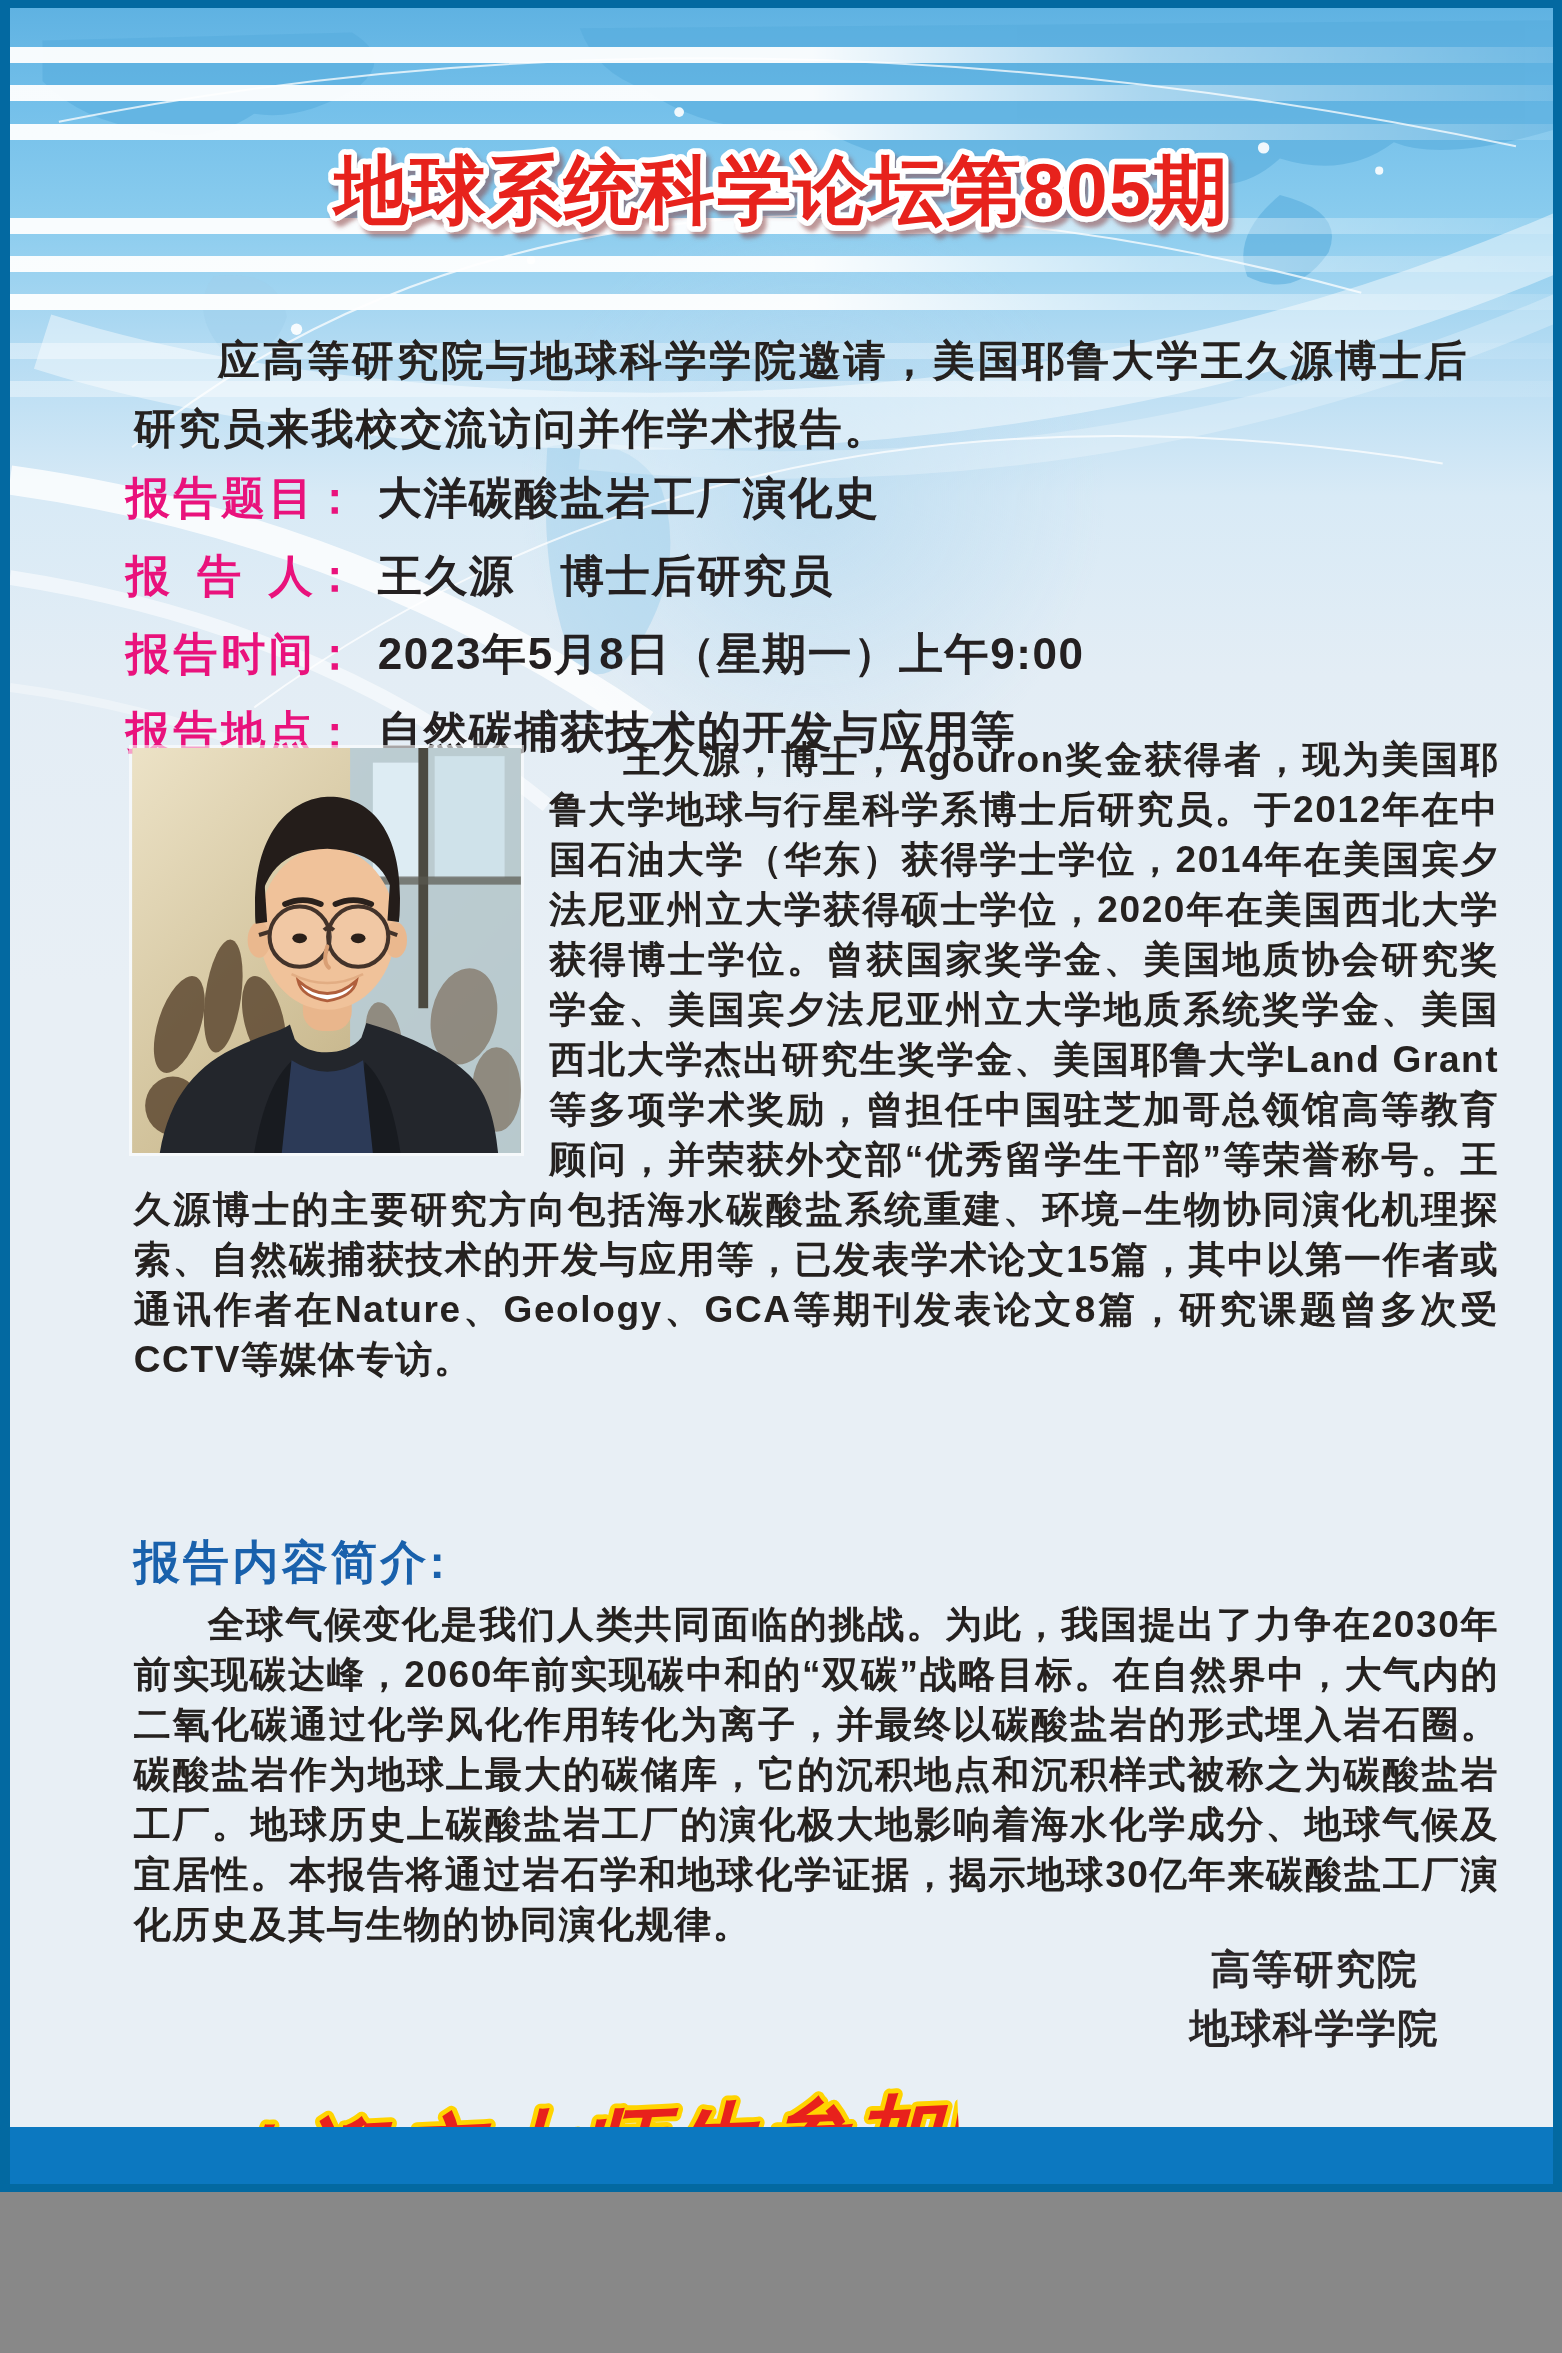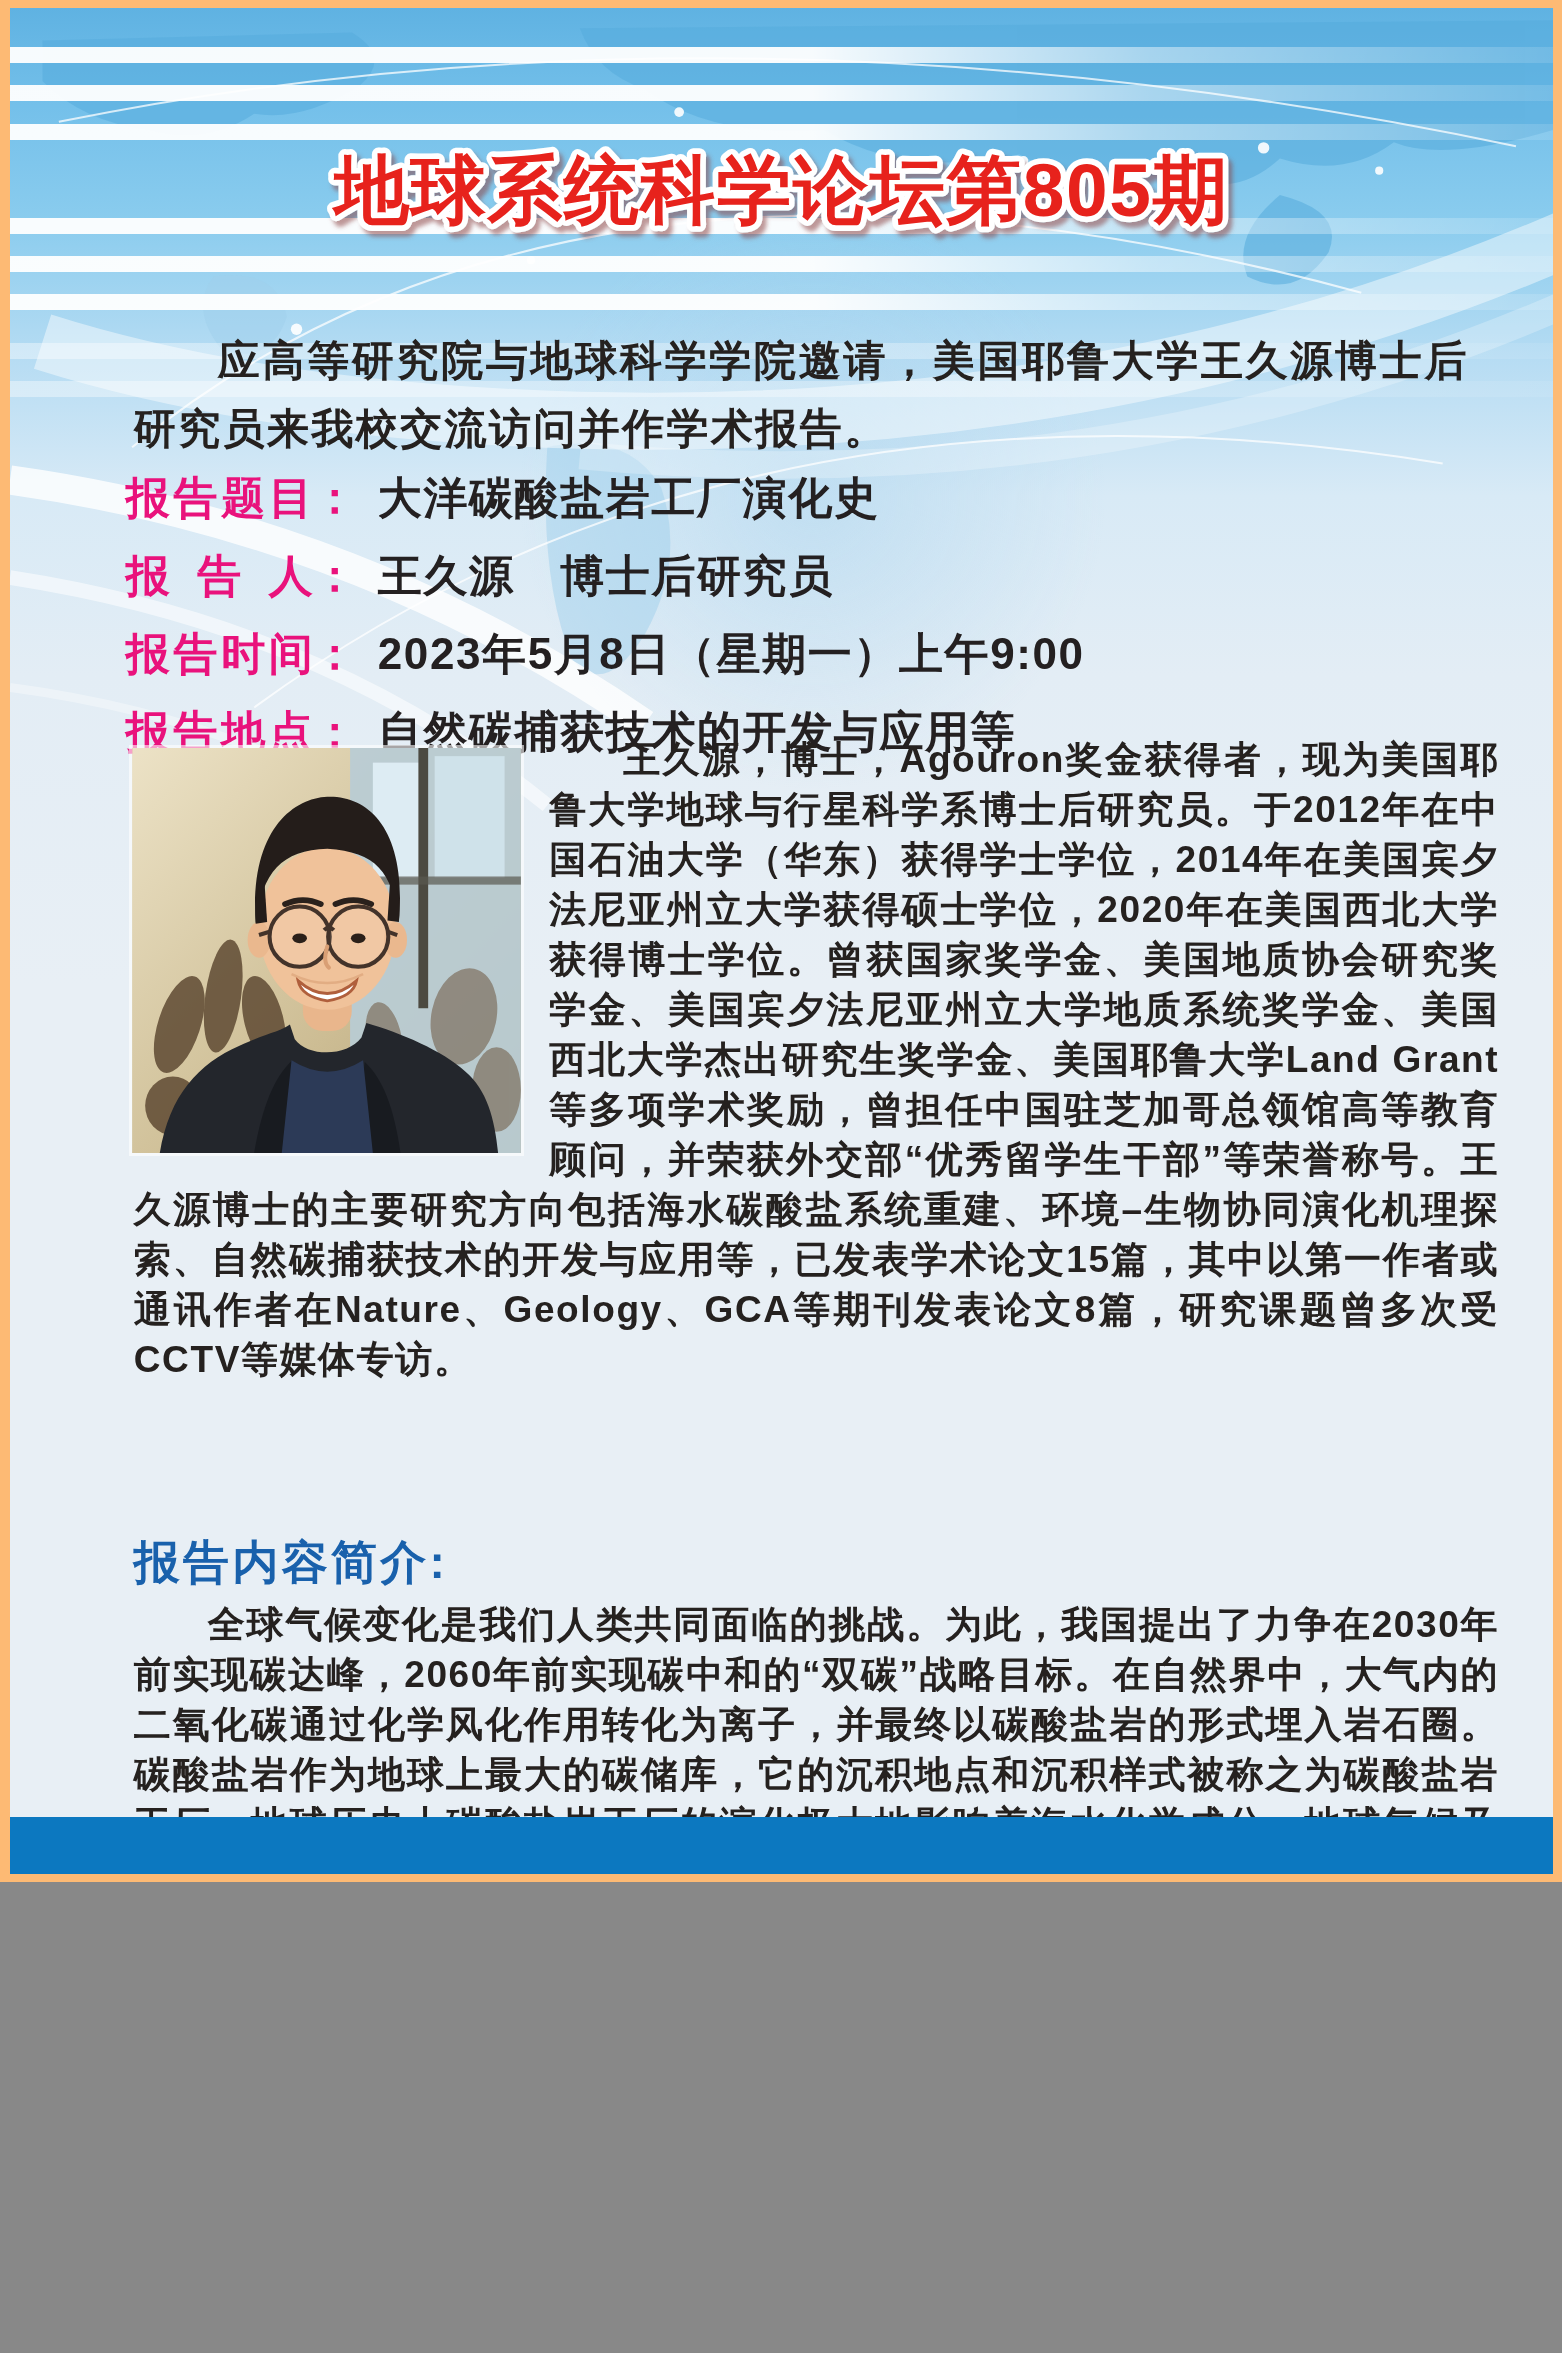--- a/index.html
+++ b/index.html
@@ -1,19 +1,19 @@
 <!DOCTYPE html>
 <html style="font-size:13px"><head>
 <meta charset="utf-8">
 <style>
   html,body{margin:0;padding:0;background:#888;}
   .poster{
     position:relative;
-    width:1563px;height:1882px;
-    background:#fdba74;
+    width:1563px;height:2192px;
+    background:#0369a1;
     overflow:hidden;
     font-family:"Liberation Sans","DejaVu Sans",sans-serif;
     font-weight:700;
   }
   .inner{
     position:absolute;left:9.8px;right:9.8px;top:8.1px;bottom:8.1px;
     background:
       radial-gradient(circle 407px at 52% 488px, rgba(173,213,238,.55), rgba(173,213,238,0) 72%),
       linear-gradient(180deg,#5fb2e2 0px,#74c0ea 98px,#8accee 212px,#b6dcf3 350px,#d8eaf6 488px,#e3edf5 667px,#e8eff5 977px,#e8eff5 100%);
     overflow:hidden;

